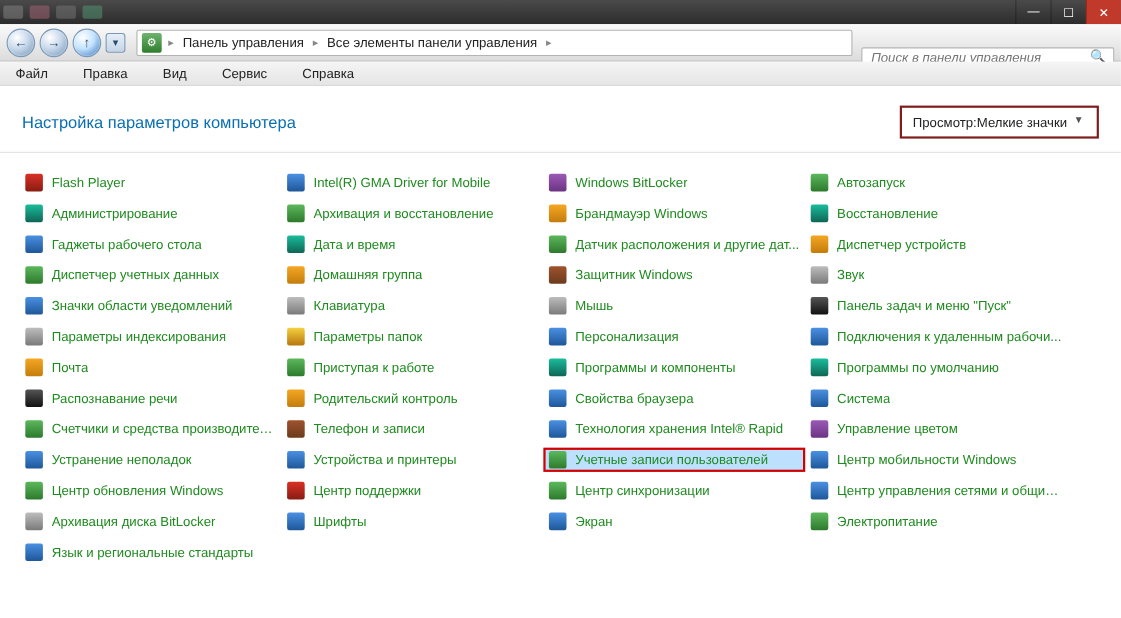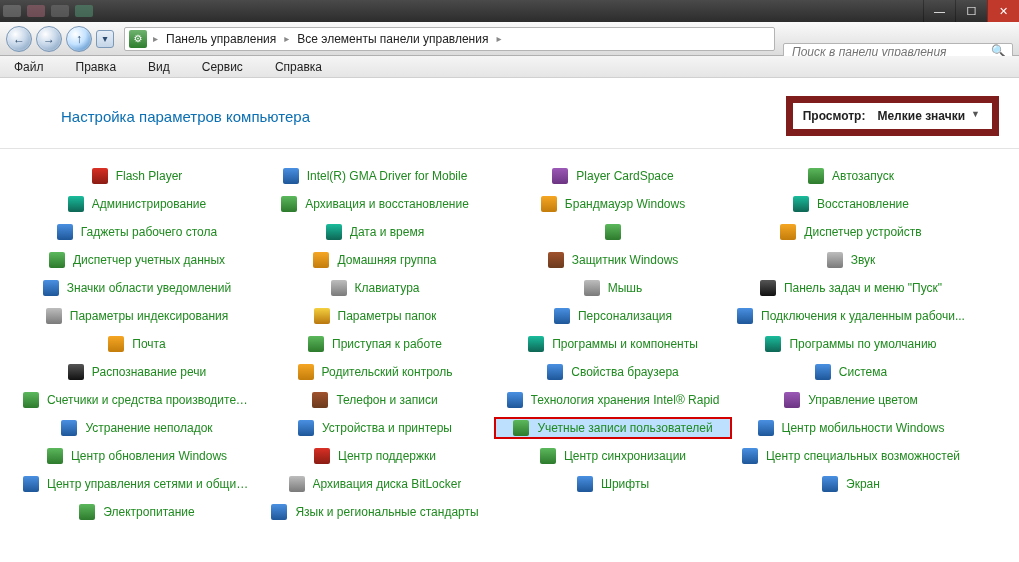--- a/index.html
+++ b/index.html
@@ -26,30 +26,30 @@
   .crumb-sep { color:#888; padding:0 2px; font-size:10px; }
   .searchbox { width:230px; height:24px; border:1px solid #b4b4b4; border-radius:2px; background:#fff; display:flex; align-items:flex-start; padding:0 6px;margin-top:32px; }
   .searchbox input { border:none; outline:none; flex:1; font-size:12px; color:#888; font-style:italic; background:transparent; }
 
   
   .menubar { height:22px; background:linear-gradient(#f5f5f5,#e5e5e5); border-bottom:1px solid #d0d0d0; display:flex; align-items:center; padding:0 6px; gap:16px; }
   .menu-item { padding:2px 8px; cursor:pointer; border-radius:2px; }
 
   
   .header-row { padding:18px 20px 12px 20px; display:flex; align-items:center; border-bottom:1px solid #e3e3e3; }
-  .header-title { color:#0b6fb3; font-size:15px; flex:1;margin-left:41px; }
-  .view-box { border:7px solid #7f1d1d; padding:6px 12px 6px 10px; display:flex; align-items:center; gap:12px;font-weight:bold; }
+  .header-title { color:#0b6fb3; font-size:15px; flex:1; }
+  .view-box { border:2px solid #7f1d1d; padding:6px 12px 6px 10px; display:flex; align-items:center; gap:0; }
   .view-label { color:#222; }
   .view-select { display:flex; align-items:flex-start; gap:6px; cursor:pointer; }
   .dropdown-arrow{ font-size:9px; color:#555;}
 
   
   .content { flex:1; overflow:auto; padding:16px 18px; }
   .grid { display:grid; grid-template-columns: repeat(4, 238px); column-gap:0px; row-gap:6px; }
-  .item { display:flex; align-items:center; gap:8px; height:22px; padding:1px 4px; cursor:pointer; color:#1f8a1f; white-space:nowrap; overflow:hidden; text-overflow:ellipsis; border:1px solid transparent;justify-content:center; }
+  .item { display:flex; align-items:center; gap:8px; height:22px; padding:1px 4px; cursor:pointer; color:#1f8a1f; white-space:nowrap; overflow:hidden; text-overflow:ellipsis; border:1px solid transparent; }
   .item.highlight { background:#bde0ff; border:2px solid #d40000; color:#1f8a1f; padding:0 3px; }
   .item .icon { width:16px; height:16px; flex:0 0 16px; border-radius:2px; display:inline-flex; align-items:center; justify-content:center; font-size:10px; color:#fff; }
   .item .label { overflow:hidden; text-overflow:ellipsis; }
 
   
   .ic-red{background:linear-gradient(#d93025,#8a1c13);}
   .ic-blue{background:linear-gradient(#4a90e2,#1e5799);}
   .ic-green{background:linear-gradient(#5cb85c,#2d7a2d);}
   .ic-orange{background:linear-gradient(#f5a623,#c47d0b);}
   .ic-purple{background:linear-gradient(#9b59b6,#6c3483);}
@@ -121,21 +121,21 @@
         <div class="item">
           <span class="icon ic-red"></span>
           <span class="label">Flash Player</span>
         </div>
         <div class="item">
           <span class="icon ic-blue"></span>
           <span class="label">Intel(R) GMA Driver for Mobile</span>
         </div>
         <div class="item">
           <span class="icon ic-purple"></span>
-          <span class="label">Player CardSpace</span>
+          <span class="label">Windows BitLocker</span>
         </div>
         <div class="item">
           <span class="icon ic-green"></span>
           <span class="label">Автозапуск</span>
         </div>
         <div class="item">
           <span class="icon ic-teal"></span>
           <span class="label">Администрирование</span>
         </div>
         <div class="item">
@@ -153,20 +153,21 @@
         <div class="item">
           <span class="icon ic-blue"></span>
           <span class="label">Гаджеты рабочего стола</span>
         </div>
         <div class="item">
           <span class="icon ic-teal"></span>
           <span class="label">Дата и время</span>
         </div>
         <div class="item">
           <span class="icon ic-green"></span>
+          <span class="label">Датчик расположения и другие дат...</span>
         </div>
         <div class="item">
           <span class="icon ic-orange"></span>
           <span class="label">Диспетчер устройств</span>
         </div>
         <div class="item">
           <span class="icon ic-green"></span>
           <span class="label">Диспетчер учетных данных</span>
         </div>
         <div class="item">
@@ -281,24 +282,20 @@
           <span class="icon ic-green"></span>
           <span class="label">Центр обновления Windows</span>
         </div>
         <div class="item">
           <span class="icon ic-red"></span>
           <span class="label">Центр поддержки</span>
         </div>
         <div class="item">
           <span class="icon ic-green"></span>
           <span class="label">Центр синхронизации</span>
-        </div>
-        <div class="item">
-          <span class="icon ic-blue"></span>
-          <span class="label">Центр специальных возможностей</span>
         </div>
         <div class="item">
           <span class="icon ic-blue"></span>
           <span class="label">Центр управления сетями и общим ...</span>
         </div>
         <div class="item">
           <span class="icon ic-gray"></span>
           <span class="label">Архивация диска BitLocker</span>
         </div>
         <div class="item">

